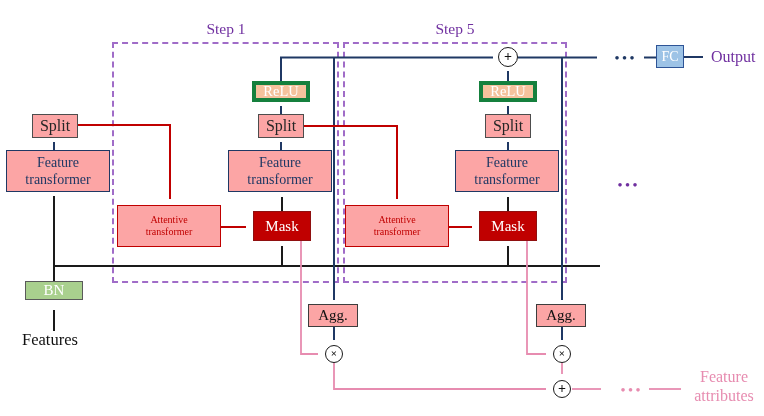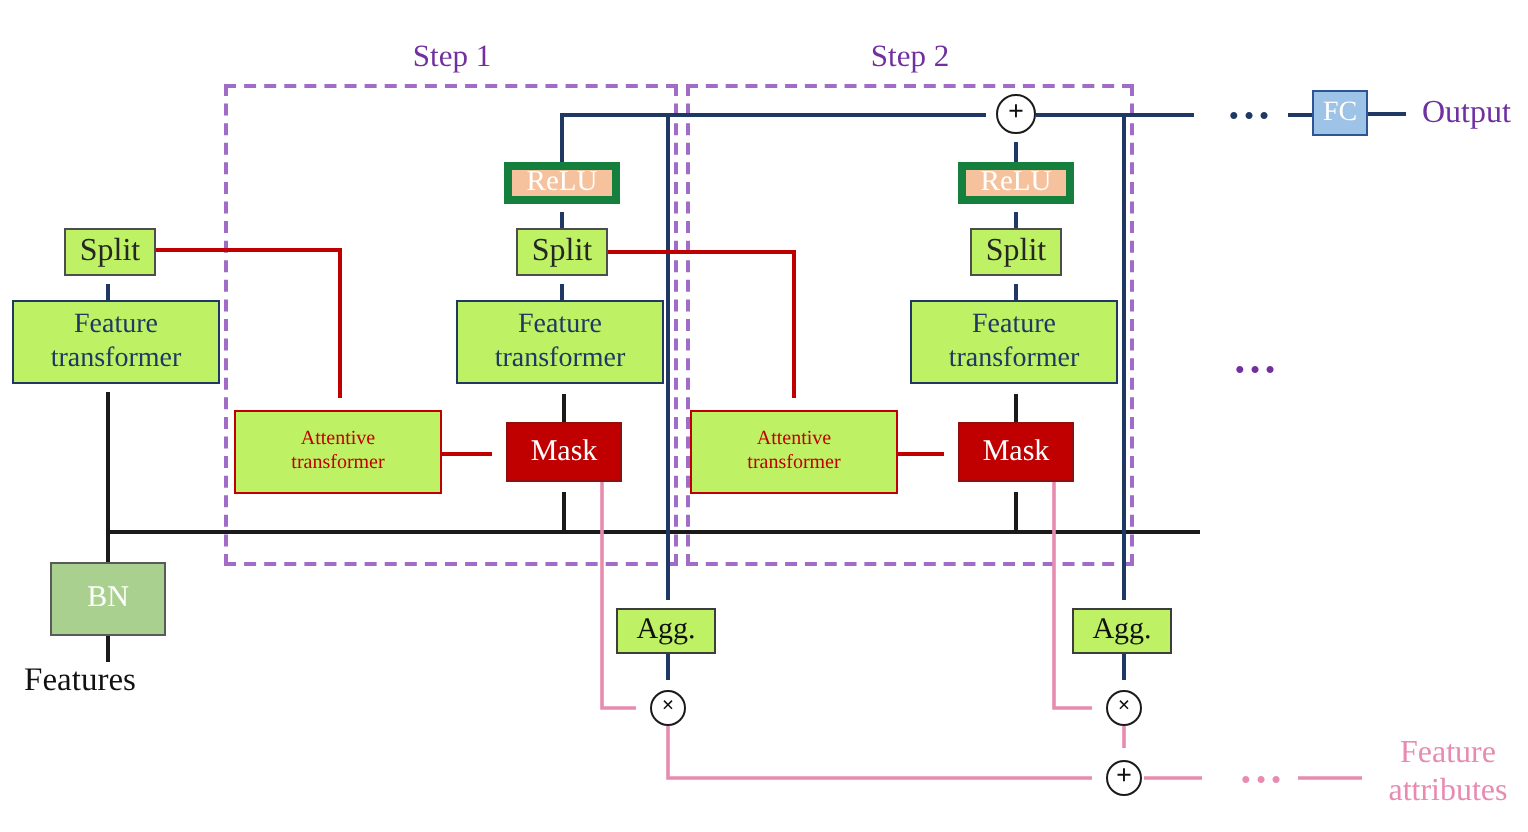--- a/index.html
+++ b/index.html
@@ -8,21 +8,21 @@
     --c-black:#1a1a1a; --c-mask-border:#8f1010;
   }
   html,body{margin:0;padding:0;background:#fff;}
   #canvas{
     position:relative;width:764px;height:416px;overflow:hidden;background:#ffffff;
     font-family:Liberation Serif, serif;
     padding-left:16px;
   }
   .box{
     position:absolute;display:flex;align-items:center;justify-content:center;
-    text-align:center;box-sizing:border-box;background:#bef264;z-index:3;
+    text-align:center;box-sizing:border-box;background:#fca5a5;z-index:3;
   }
   .navy-box{border:1.4px solid var(--c-navy);color:var(--c-navy);font-size:14px;line-height:1.25;}
   .split-box{border:1.5px solid #4d4d4d;color:#262626;font-size:16px;}
   .red-box{border:1.4px solid var(--c-red);color:var(--c-red);font-size:10px;line-height:1.25;}
   .mask-box{background:var(--c-red);border:1.6px solid var(--c-mask-border);color:#fff;font-size:15px;}
   .relu-box{background:var(--c-relu);border:4px solid #15803d;color:#fff;font-size:14.5px;}
   .bn-box{background:var(--c-bn);border:1.3px solid #5a5a5a;color:#fff;font-size:15px;}
   .fc-box{background:var(--c-fc);border:1.3px solid #2e5496;color:#fff;font-size:14px;}
   .agg-box{border:1.5px solid #3d3d3d;color:#111;font-size:15px;}
   .circle{border-radius:50%;border:1.6px solid #1a1a1a;background:#fff;color:#111;
@@ -50,21 +50,21 @@
   .f-pink{fill:var(--c-pink);}
 </style>
 </head>
 <body>
 
 <div id="canvas">
 
   <div class="step-frame" style="left:112px;top:42px;width:227px;height:241px;"></div>
   <div class="step-frame" style="left:343px;top:42px;width:224px;height:241px;"></div>
   <div class="step-label" style="left:196px;top:20px;width:60px;">Step 1</div>
-  <div class="step-label" style="left:425px;top:20px;width:60px;">Step 2</div>
+  <div class="step-label" style="left:425px;top:20px;width:60px;">Step 5</div>
 
   <svg id="wires" width="764" height="416">
     <defs>
       <marker id="ab" markerWidth="8" markerHeight="8" refX="6.5" refY="3.5" orient="auto" markerUnits="userSpaceOnUse">
         <path d="M0,0 L7,3.5 L0,7 Z" class="f-black"></path>
       </marker>
       <marker id="an" markerWidth="8" markerHeight="8" refX="6.5" refY="3.5" orient="auto" markerUnits="userSpaceOnUse">
         <path d="M0,0 L7,3.5 L0,7 Z" class="f-navy"></path>
       </marker>
       <marker id="ar" markerWidth="8" markerHeight="8" refX="6.5" refY="3.5" orient="auto" markerUnits="userSpaceOnUse">
@@ -110,24 +110,24 @@
     <path class="s-pink" d="M572 389 L601 389"></path>
     <path class="s-pink" marker-end="url(#ap)" d="M649 389 L681 389"></path>
   </svg>
 
   <div class="box split-box" style="left:32px;top:114px;width:46px;height:24px;">
     <span>Split</span>
   </div>
   <div class="box navy-box" style="left:6px;top:150px;width:104px;height:42px;">
     <span><span>Feature</span><br><span>transformer</span></span>
   </div>
-  <div class="box bn-box" style="left:25px;top:281px;width:58px;height:37px;">
+  <div class="box bn-box" style="left:25px;top:281px;width:58px;height:19px;">
     <span>BN</span>
   </div>
-  <div class="plain-label features-label" style="left:0;top:330px;width:80px;">Features</div>
+  <div class="plain-label features-label" style="left:10px;top:330px;width:80px;">Features</div>
 
   <div class="box red-box" style="left:117px;top:205px;width:104px;height:42px;">
     <span><span>Attentive</span><br><span>transformer</span></span>
   </div>
   <div class="box mask-box" style="left:253px;top:211px;width:58px;height:30px;">
     <span>Mask</span>
   </div>
   <div class="box navy-box" style="left:228px;top:150px;width:104px;height:42px;">
     <span><span>Feature</span><br><span>transformer</span></span>
   </div>

